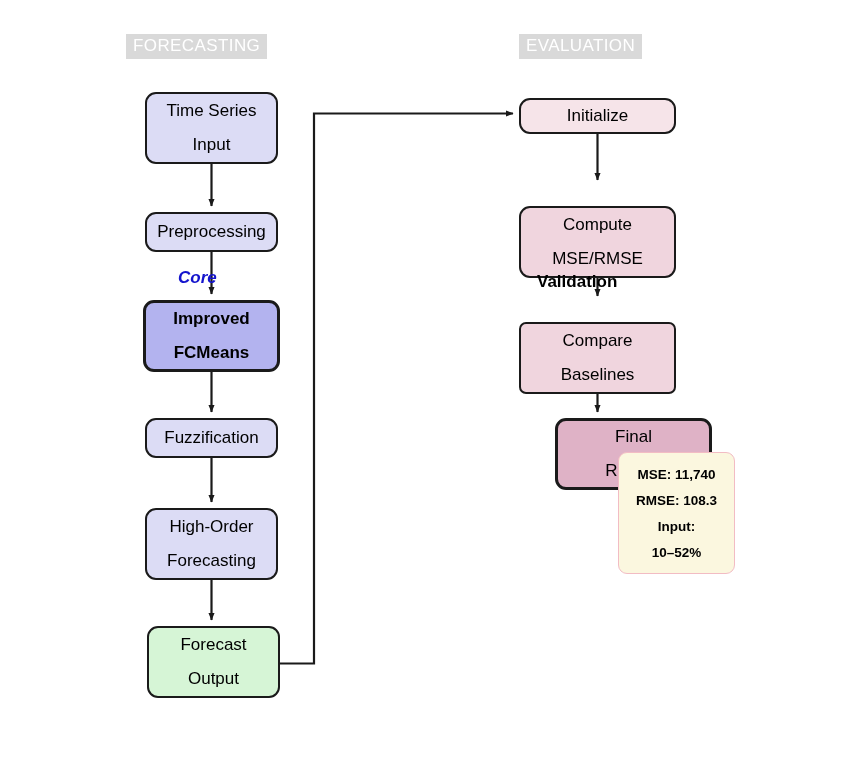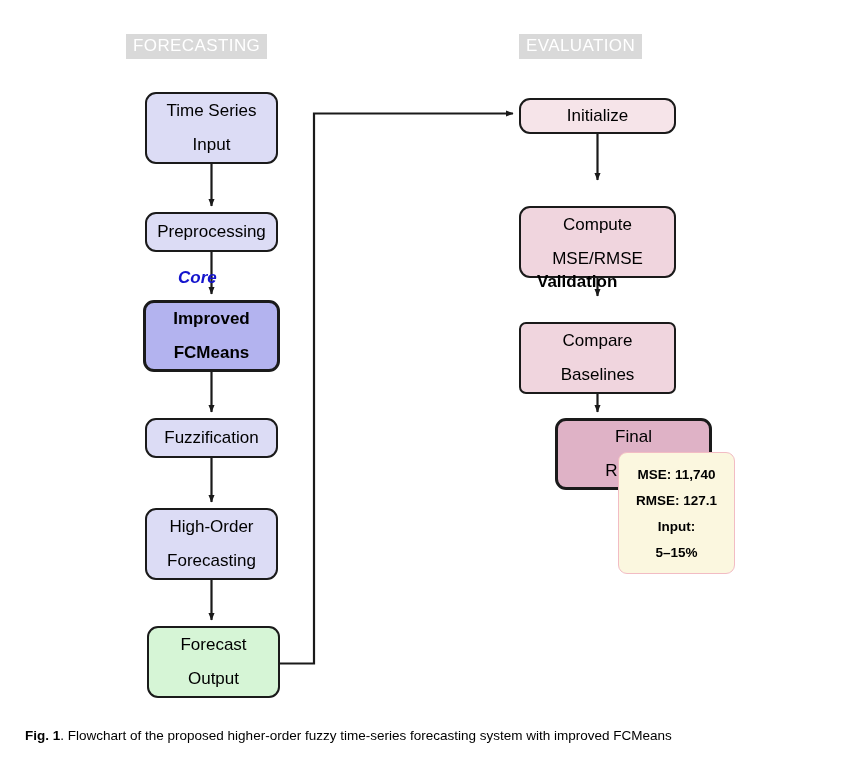--- a/index.html
+++ b/index.html
@@ -221,22 +221,19 @@
   <div class="node two-line final fill-mauve" id="node-final">
     <span class="line">Final</span>
     <span class="line">Results</span>
   </div>
 
   <div class="stage-label" id="label-core">Core</div>
   <div class="stage-label" id="label-validation">Validation</div>
 
   <div id="metrics-callout">
     <span class="metric">MSE: 11,740</span>
-    <span class="metric">RMSE: 127.1</span>
+    <span class="metric">RMSE: 108.3</span>
     <span class="metric">Input:</span>
-    <span class="metric">5–15%</span>
-  </div>
-
-  <div id="caption">
-    <span class="caption-label">Fig. 1</span><span>. Flowchart of the proposed higher-order fuzzy time-series forecasting system with improved FCMeans</span>
-  </div>
+    <span class="metric">10–52%</span>
+  </div>
+
 
 </div>
 
 </body></html>

